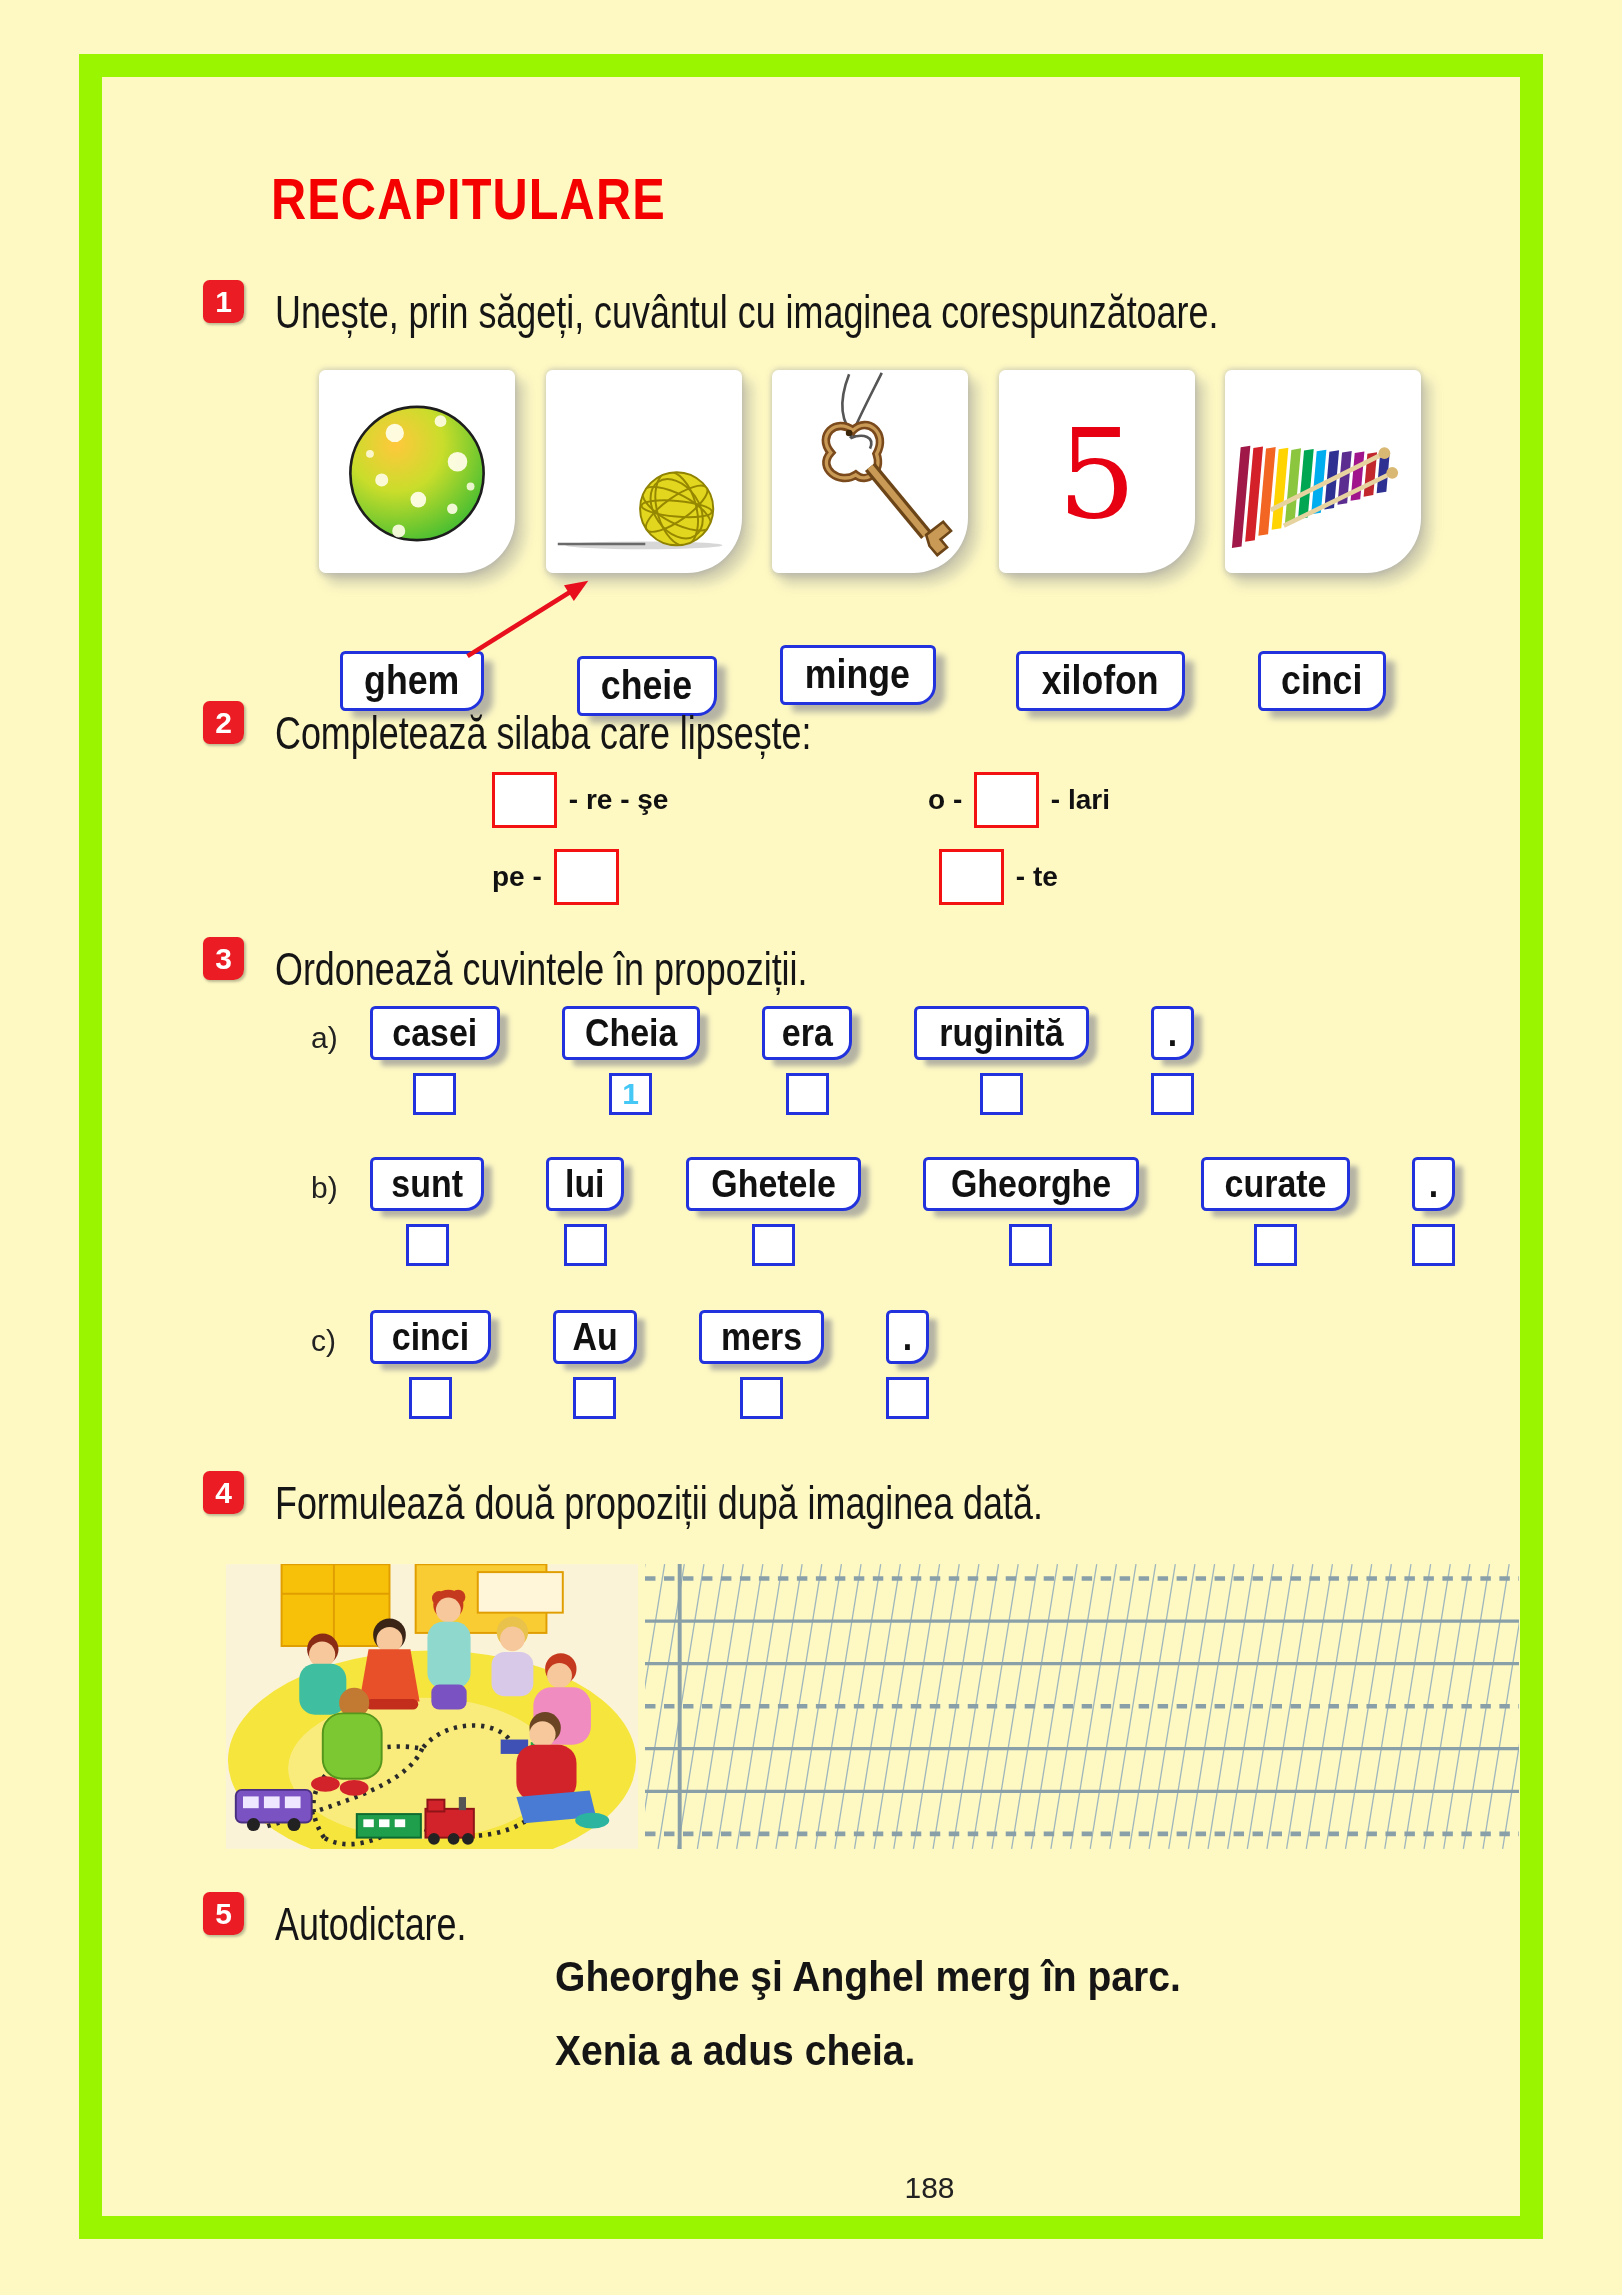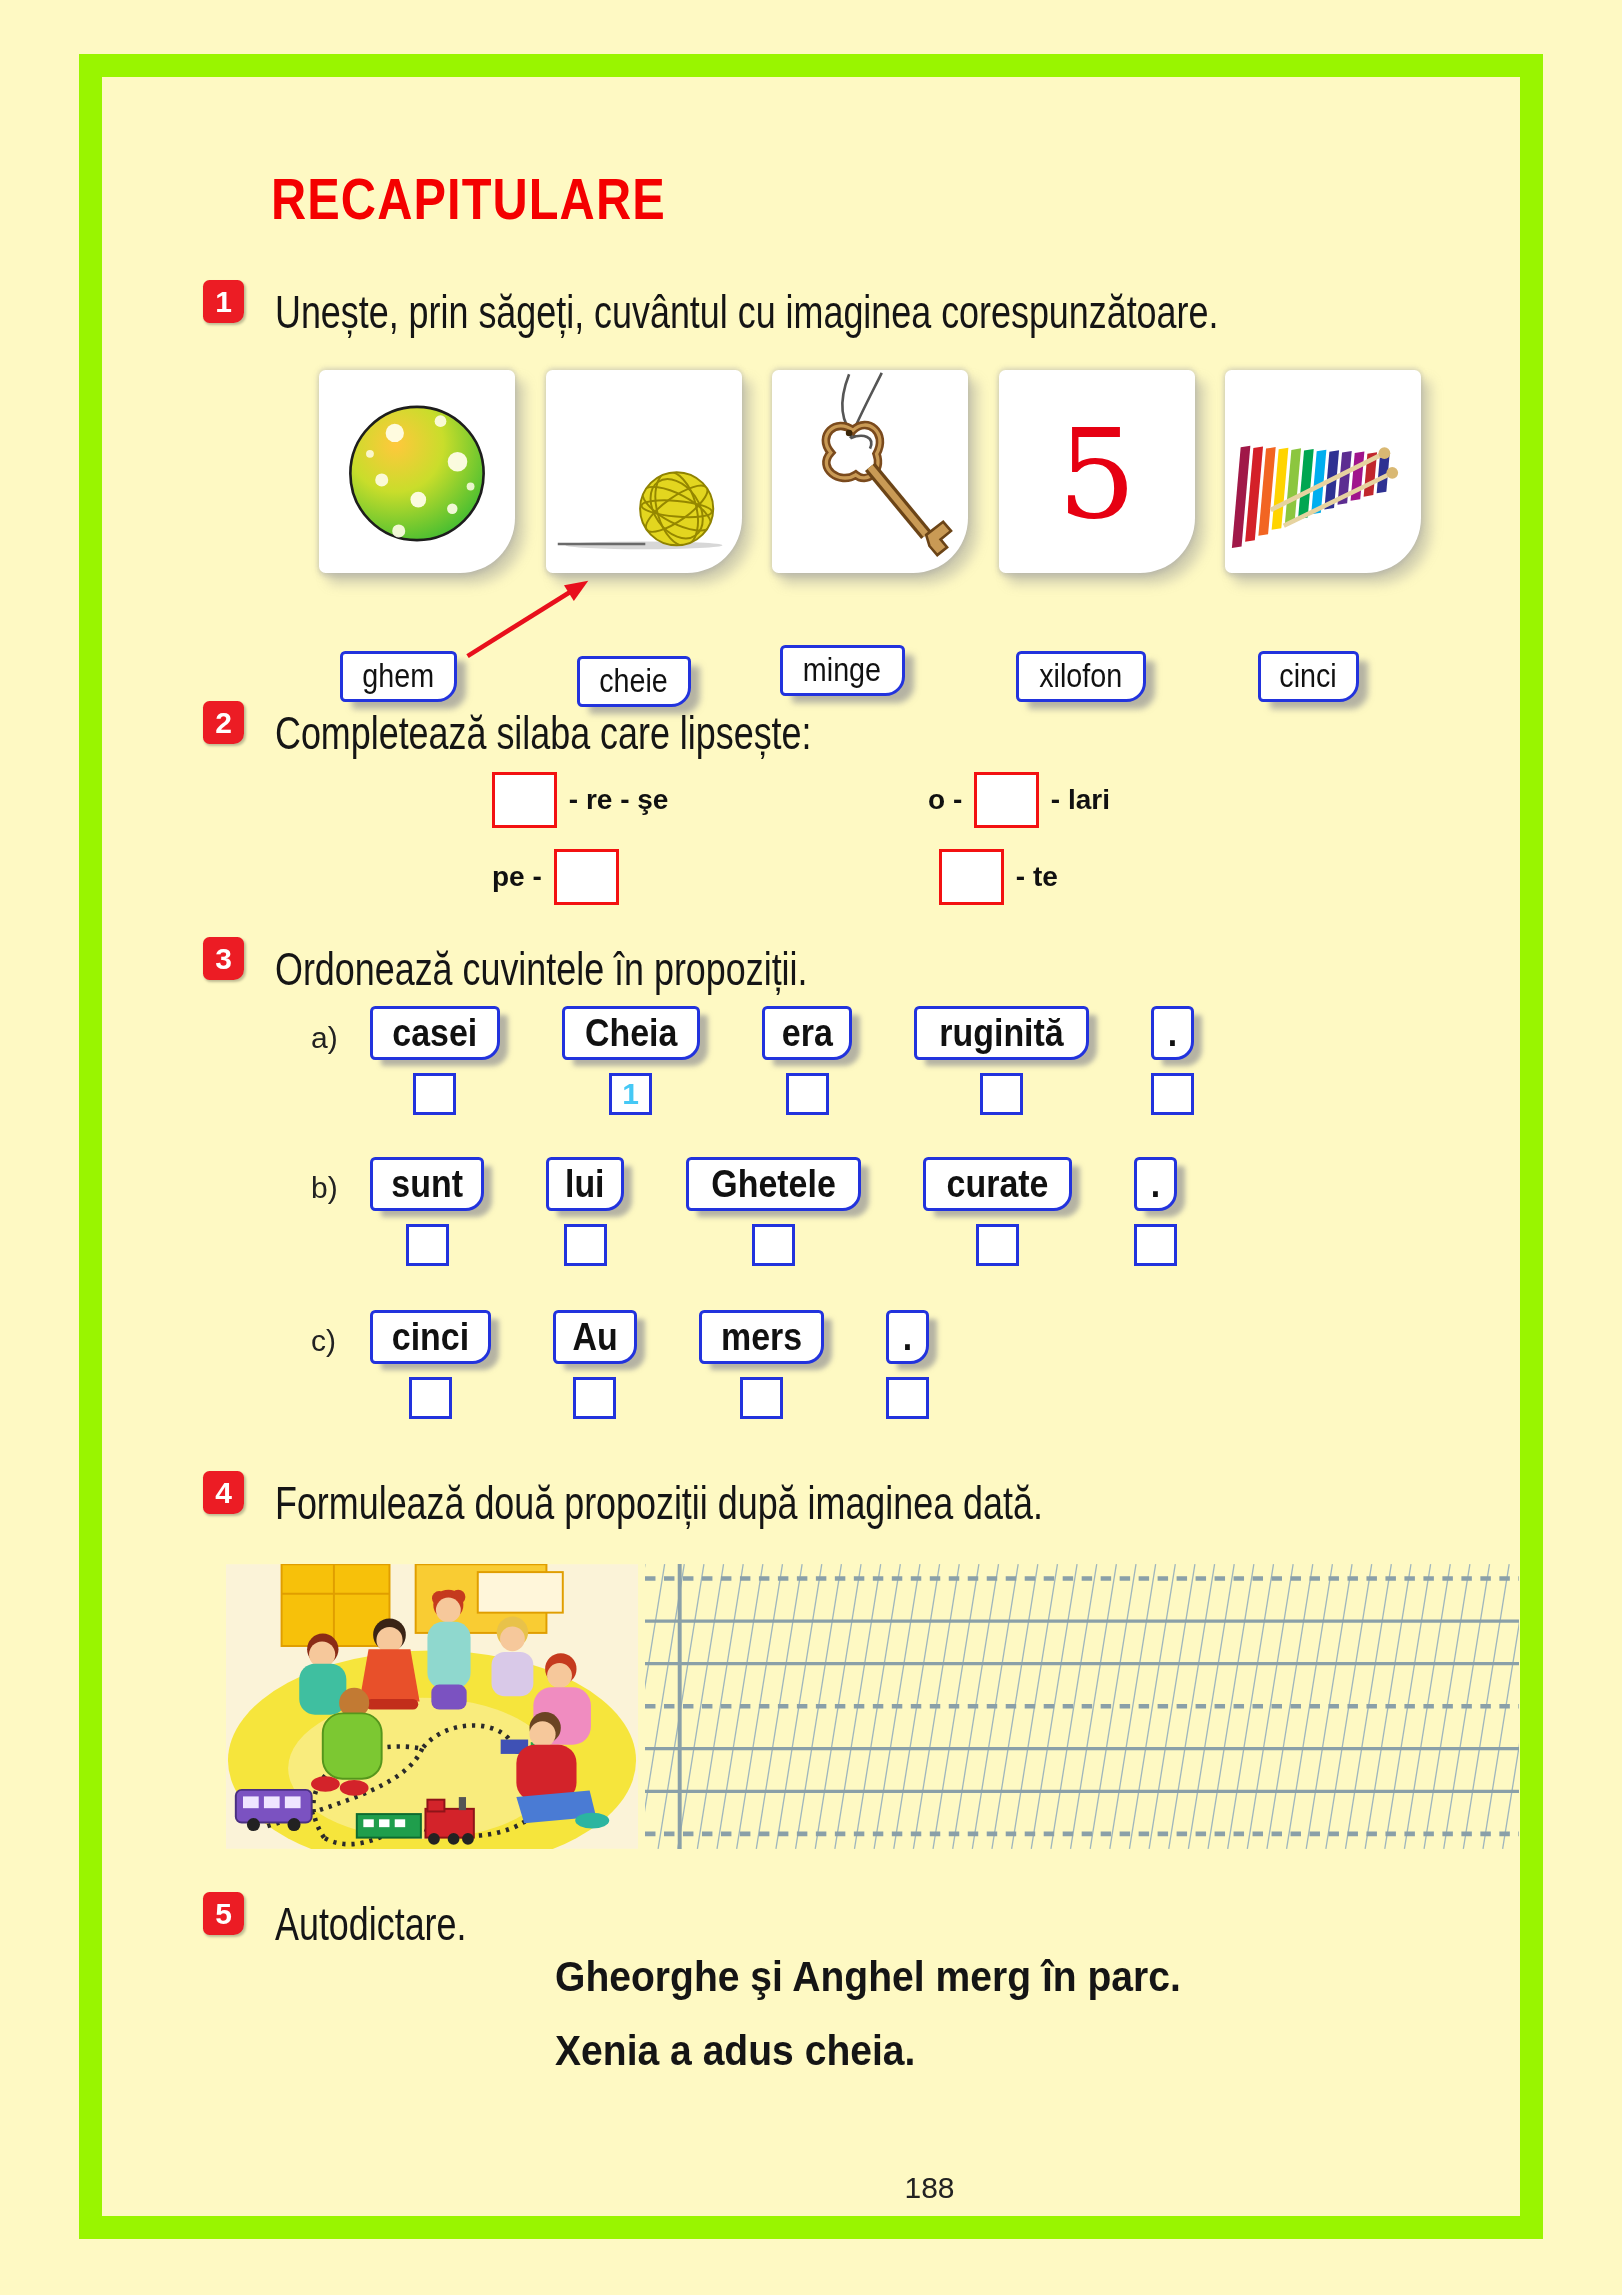--- a/index.html
+++ b/index.html
@@ -15,21 +15,21 @@
   .instr{position:absolute;font-size:46px;line-height:1.1;transform:scaleX(.78);transform-origin:0 0;
          white-space:nowrap;color:#151515;}
   
   .img-card{position:absolute;top:370px;width:196px;height:203px;background:#fff;
             border-radius:6.5px 6.5px 55px 6.5px;
             box-shadow:0 -1.3px 5.2px rgba(175,175,175,.35),0 2.6px 6.5px rgba(160,160,160,.5),9.2px 10.5px 11.8px rgba(150,150,150,.4);}
   .img-card svg{position:absolute;left:0;top:0;}
   .word-tag{position:absolute;display:inline-flex;align-items:center;justify-content:center;
             background:#fff;border:3.3px solid #2233DD;border-radius:5.2px 5.2px 19.6px 5.2px;
             box-shadow:10.5px 8.5px 5.9px -2px rgba(150,150,150,.7);
-            font-weight:normal;font-size:33px;padding:3.3px 14.4px;white-space:nowrap;}
+            font-weight:bold;font-size:41px;padding:3.3px 14.4px;white-space:nowrap;}
   .nt{display:inline-block;transform:scaleX(.87);}
   
   .syl{position:absolute;display:flex;align-items:center;gap:11.8px;font-weight:bold;font-size:28px;white-space:nowrap;}
   .red-box{width:65px;height:56px;border:3.9px solid #F31111;background:#fff;box-sizing:border-box;}
   
   .row-label{position:absolute;font-size:30px;color:#222;}
   .word-row{position:absolute;display:flex;gap:62px;align-items:flex-start;}
   .wunit{display:flex;flex-direction:column;align-items:center;gap:13px;}
   .wcard{display:inline-flex;align-items:center;justify-content:center;background:#fff;
          border:3.3px solid #2233DD;border-radius:5.2px 5.2px 18.3px 5.2px;
@@ -239,20 +239,26 @@
     </div>
     <div class="wunit">
       <span class="wcard">
           <span class="nt">lui</span>
         </span>
       <span class="ans-box"></span>
     </div>
     <div class="wunit">
       <span class="wcard">
           <span class="nt">Ghetele</span>
+        </span>
+      <span class="ans-box"></span>
+    </div>
+    <div class="wunit">
+      <span class="wcard">
+          <span class="nt">Gheorghe</span>
         </span>
       <span class="ans-box"></span>
     </div>
     <div class="wunit">
       <span class="wcard">
           <span class="nt">curate</span>
         </span>
       <span class="ans-box"></span>
     </div>
     <div class="wunit">

